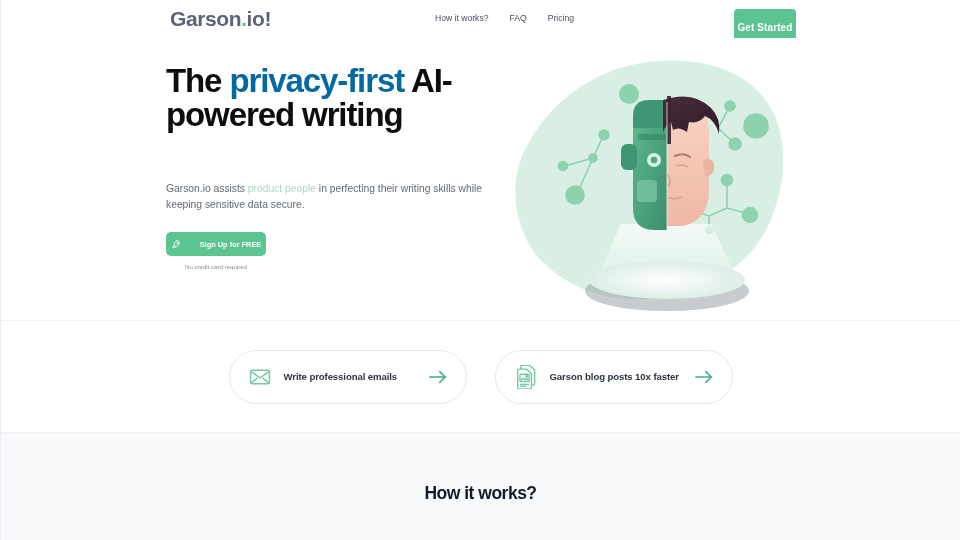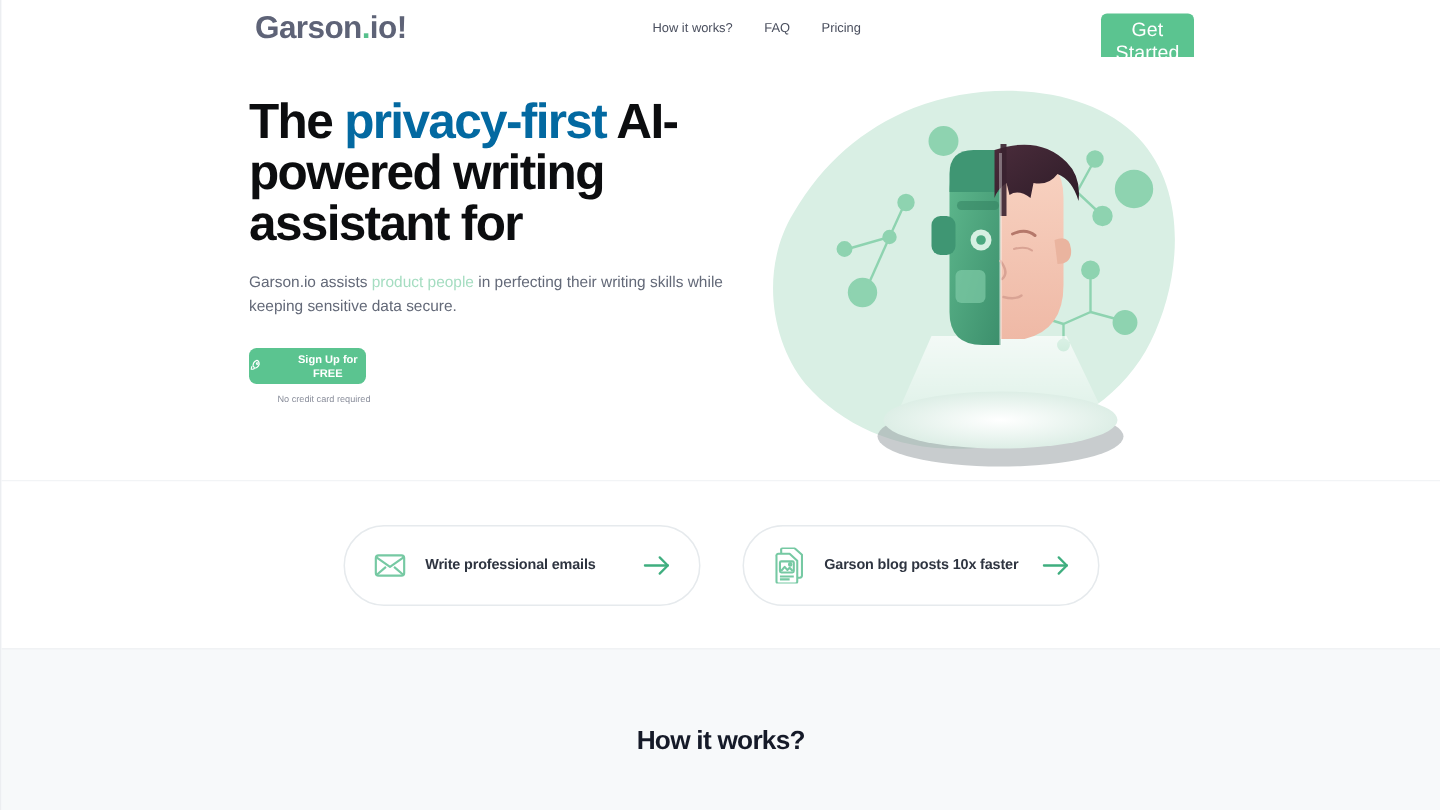--- a/index.html
+++ b/index.html
@@ -64,22 +64,22 @@
 
   .get-started {
     position: absolute;
     left: 733px;
     top: 9px;
     width: 62px;
     height: 36px;
     border-radius: 4px;
     background: #5bc490;
     color: #ffffff;
-    font-size: 13px;
-    font-weight: normal;
+    font-size: 10px;
+    font-weight: bold;
     border: none;
     display: flex;
     align-items: center;
     justify-content: center;
     cursor: pointer;
     letter-spacing: 0.1px;
   }
 
   
   .hero {
@@ -108,21 +108,21 @@
     margin-top: 15px;
     width: 345px;
     font-size: 10.3px;
     line-height: 16px;
     color: #636978;
   }
   .subtitle .hl { color: #a5ddc1; }
 
   .signup-btn {
     margin-top: 19px;
-    width: 78px;
+    width: 100px;
     height: 24px;
     border-radius: 5px;
     background: #5bc490;
     border: none;
     color: #ffffff;
     font-size: 7.4px;
     font-weight: bold;
     display: flex;
     align-items: center;
     justify-content: center;
@@ -243,21 +243,21 @@
 
     <button class="get-started">Get Started</button>
   </header>
 
   <section class="hero">
 
     <div class="hero-text">
       <h1 class="headline">
         <span>The </span><span class="accent">privacy-first</span><span> AI-</span><br>
         <span>powered writing</span><br>
-        <span>assistant for</span><br>
+        <br>
       </h1>
 
       <p class="subtitle">
         <span>Garson.io assists </span><span class="hl">product people</span><span> in perfecting their writing skills while keeping sensitive data secure.</span>
       </p>
 
       <button class="signup-btn">
         <span class="rocket-icon">
           <svg viewBox="0 0 24 24" fill="none" stroke="#ffffff" stroke-width="1.9" stroke-linecap="round" stroke-linejoin="round">
             <path d="M5 14c-1 2-1 5-1 5s3 0 5-1"></path>

